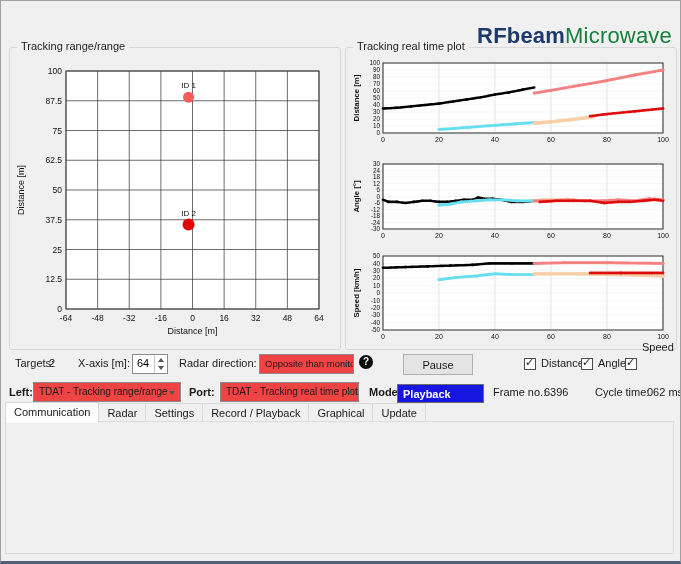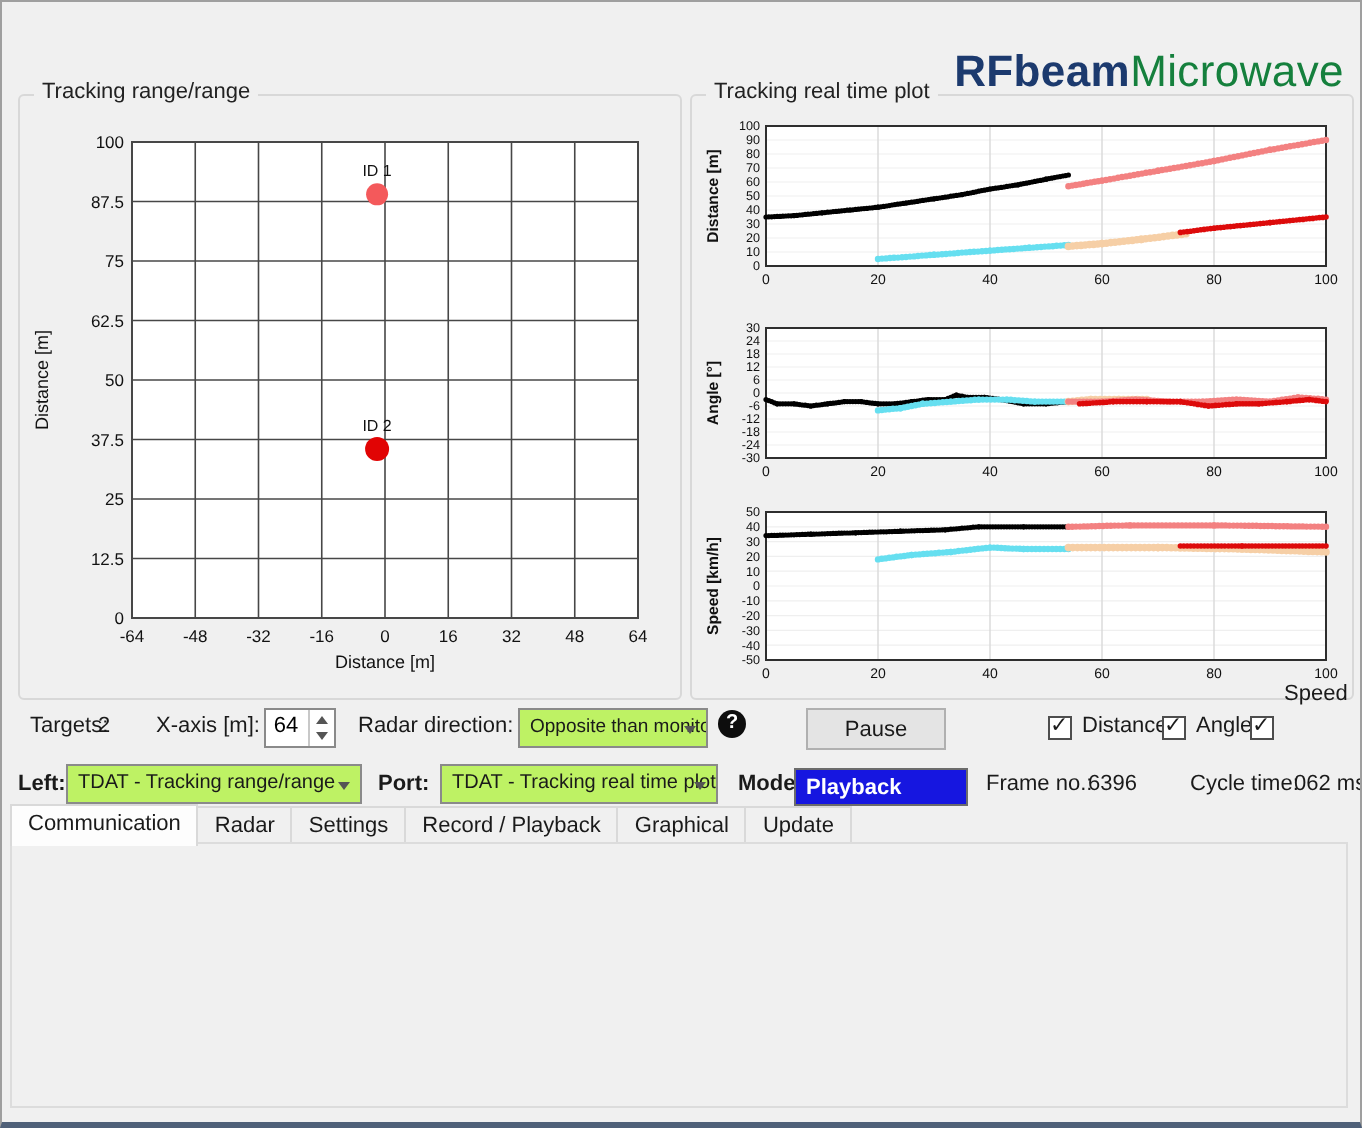--- a/index.html
+++ b/index.html
@@ -18,21 +18,21 @@
   .brand .b{font-weight:bold;}
   .brand .l{font-weight:300;color:#15803d;}
   
   .gbox{position:absolute;border:1px solid #d8d8d8;border-radius:3px;}
   .gbox-label{position:absolute;top:-8px;left:7px;background:#f0f0f0;padding:0 4px;font-size:11px;color:#222;white-space:nowrap;}
   svg.plot{position:absolute;}
   
   .lbl{position:absolute;font-size:11px;color:#1a1a1a;white-space:nowrap;}
   .lbl.bold{font-weight:bold;}
   .lbl.dis{color:#a8a8a8;}
-  .dd{position:absolute;height:20px;background:#bef264;border:1px solid #8a8a8a;font-size:10px;line-height:18px;
+  .dd{position:absolute;height:20px;background:#ef4444;border:1px solid #8a8a8a;font-size:10px;line-height:18px;
       padding-left:5px;color:#1a1a1a;white-space:nowrap;overflow:hidden;box-sizing:border-box;}
   .dd::after{content:"";position:absolute;right:5px;top:8px;border-left:3.5px solid transparent;
       border-right:3.5px solid transparent;border-top:4px solid #555;}
   .dd.dis{background:#ececec;color:#9f9f9f;border-color:#c9c9c9;}
   .dd.dis::after{border-top-color:#b0b0b0;}
   .btn{position:absolute;background:#e4e4e4;border:1px solid #b0b0b0;font-size:11px;color:#1a1a1a;
       text-align:center;box-sizing:border-box;}
   .btn.dis{background:#efefef;border-color:#dadada;color:#b8b8b8;}
   .cb{position:absolute;width:12px;height:12px;border:1px solid #4d4d4d;background:#fff;box-sizing:border-box;}
   .cb.checked::after{content:"✓";position:absolute;left:0px;top:-3px;font-size:11px;color:#1c1c1c;}

